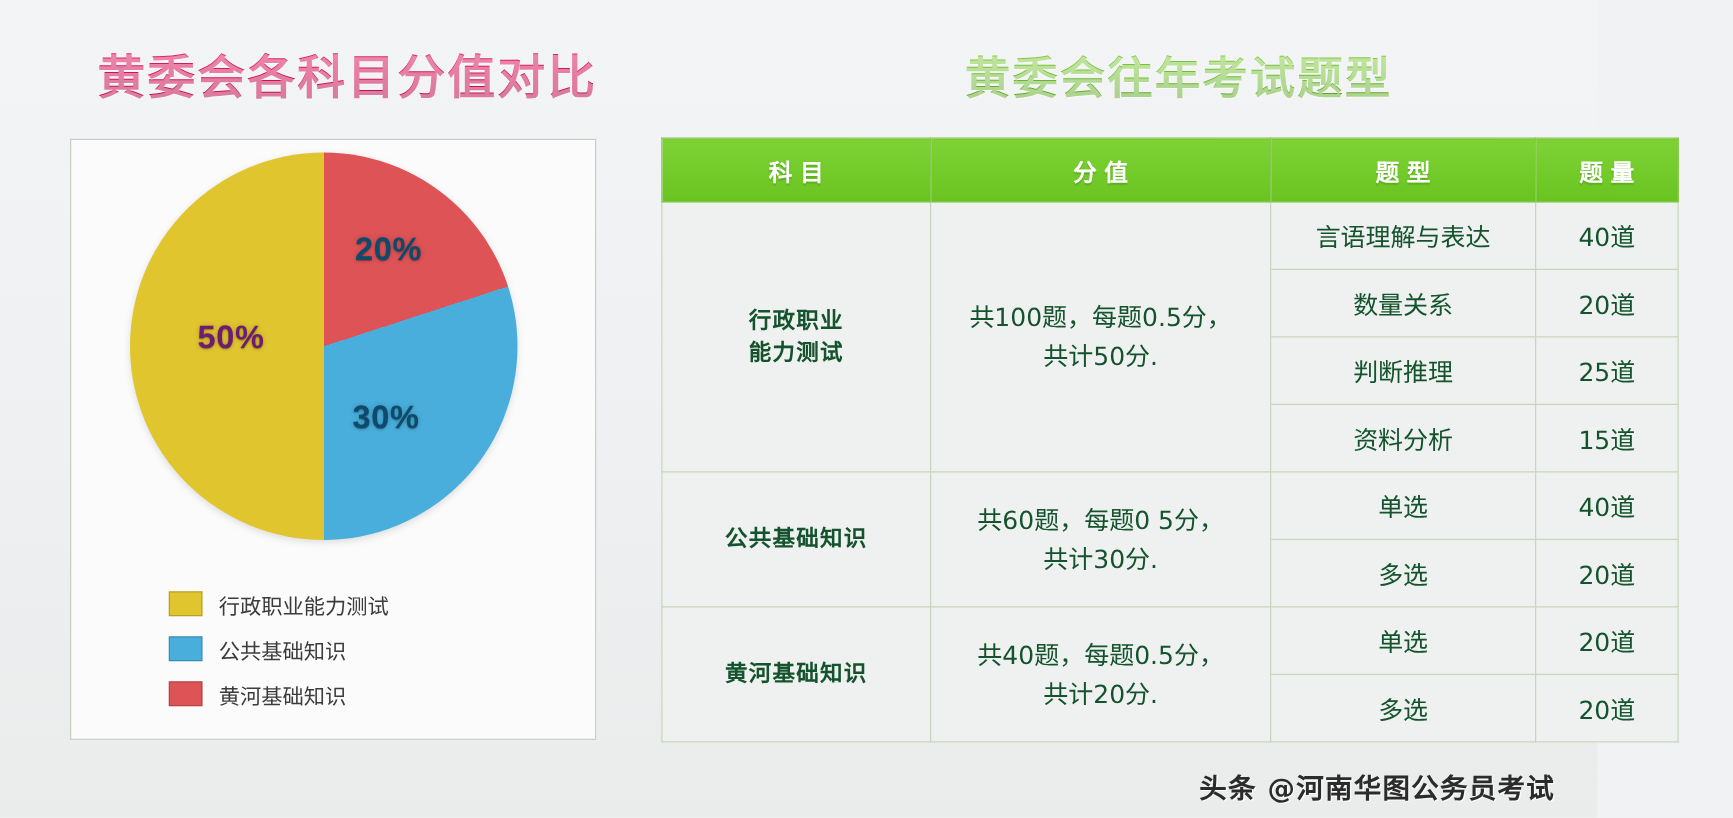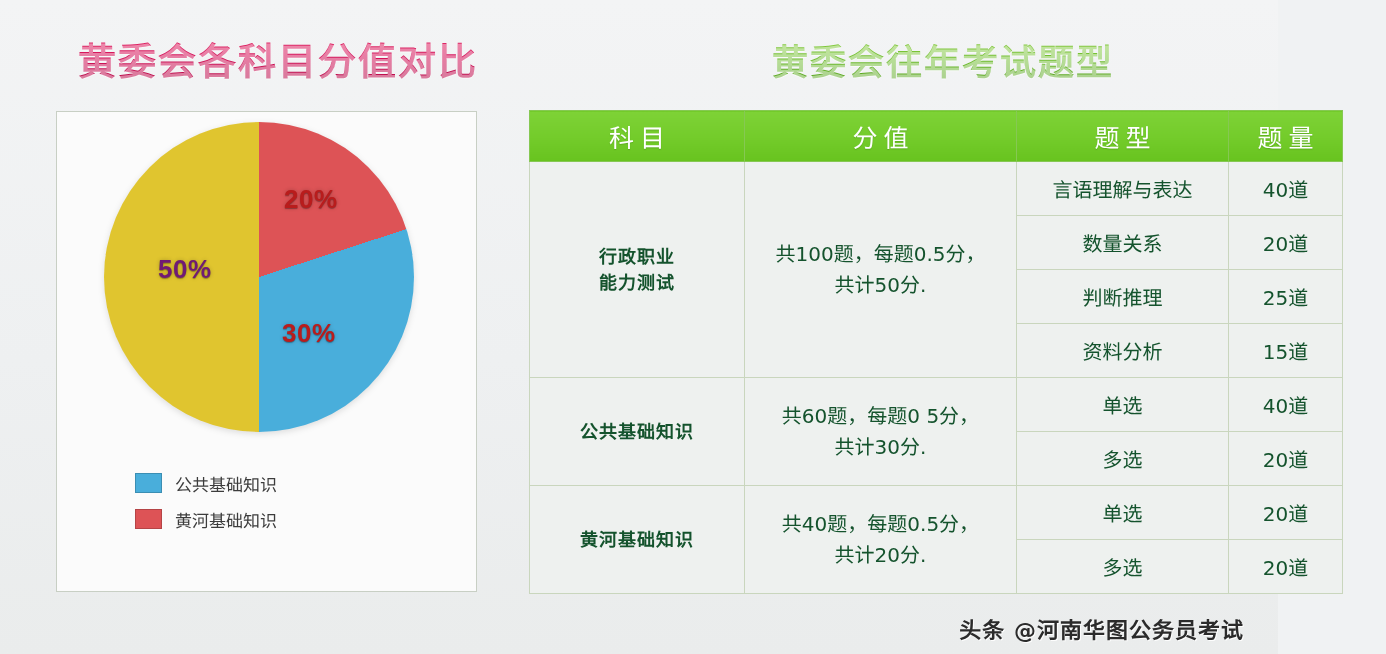--- a/index.html
+++ b/index.html
@@ -75,21 +75,21 @@
     left: 0; top: 0;
     width: 310px;
     height: 310px;
     border-radius: 50%;
     filter: drop-shadow(0 2px 3px rgba(0,0,0,.12));
   }
   .slice-label {
     position: absolute;
     font-size: 26px;
     font-weight: bold;
-    color: #b91c1c;
+    color: #0c4a6e;
     text-shadow: 0 0 4px rgba(0,0,0,.22), 0 1px 1px rgba(0,0,0,.3);
     letter-spacing: 0.5px;
   }
   #label-yellow { left: 54px;  top: 132px; color: #701a75; }
   #label-red    { left: 180px; top: 62px;  }
   #label-blue   { left: 178px; top: 196px; }
 
   #legend {
     position: absolute;
     left: 78px;
@@ -128,22 +128,22 @@
     font-family: "DejaVu Sans", "Liberation Sans", sans-serif;
   }
   #exam-table col.c-subject { width: 215px; }
   #exam-table col.c-score   { width: 272px; }
   #exam-table col.c-type    { width: 212px; }
   #exam-table col.c-count   { width: 114px; }
 
   #exam-table th {
     background: linear-gradient(180deg, #7ed236 0%, #73cb2a 55%, #68c31f 100%);
     color: #ffffff;
-    font-size: 25px;
-    font-weight: normal;
+    font-size: 19px;
+    font-weight: bold;
     letter-spacing: 6px;
     text-indent: 6px;
     height: 48px;
     border: 1px solid #86c853;
     text-shadow: 0 1px 1px rgba(60,120,20,.35);
   }
   #exam-table td {
     border: 1px solid #c9d6bd;
     background: #eef1ef;
     color: #14532d;
@@ -204,20 +204,24 @@
       <div id="pie" style="background: conic-gradient(rgb(221, 83, 86) 0deg, rgb(221, 83, 86) 72deg, rgb(73, 174, 219) 72deg, rgb(73, 174, 219) 180deg, rgb(224, 197, 47) 180deg, rgb(224, 197, 47) 360deg);"></div>
 
       <span class="slice-label" id="label-yellow">50%</span>
 
       <span class="slice-label" id="label-red">20%</span>
 
       <span class="slice-label" id="label-blue">30%</span>
     </div>
 
     <div id="legend">
+      <div class="legend-row">
+        <span class="legend-swatch" style="background: rgb(224, 197, 47);"></span>
+        <span class="legend-text">行政职业能力测试</span>
+      </div>
       <div class="legend-row">
         <span class="legend-swatch" style="background: rgb(73, 174, 219);"></span>
         <span class="legend-text">公共基础知识</span>
       </div>
       <div class="legend-row">
         <span class="legend-swatch" style="background: rgb(221, 83, 86);"></span>
         <span class="legend-text">黄河基础知识</span>
       </div>
     </div>
   </div>

